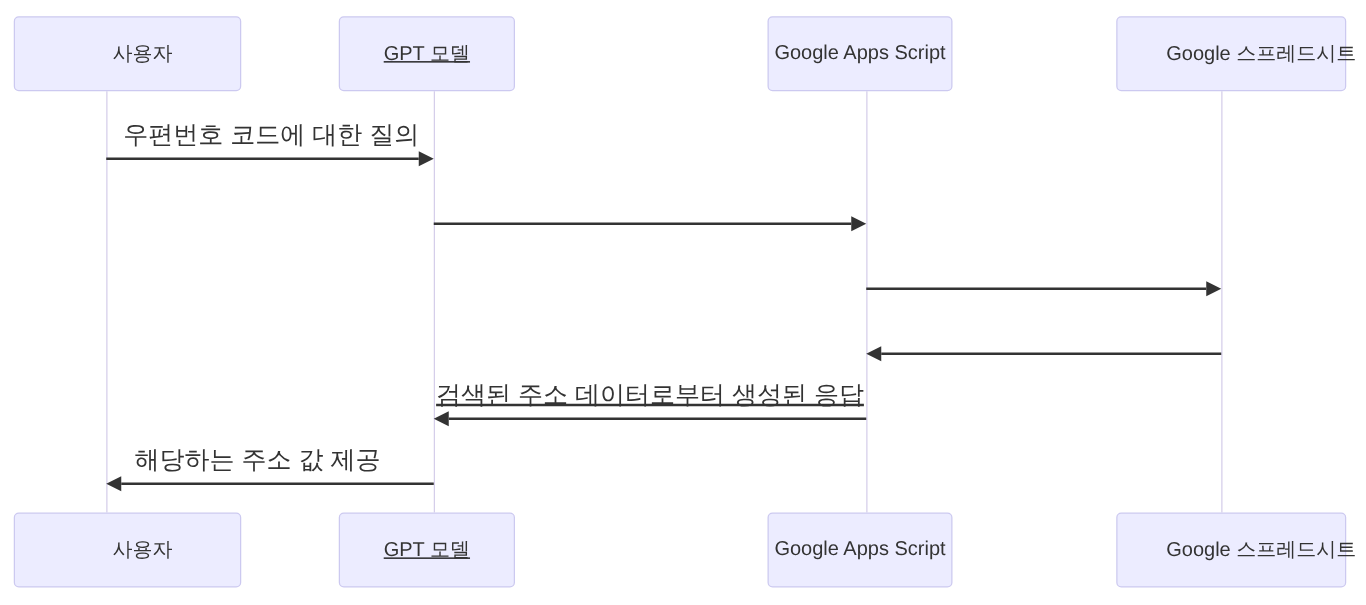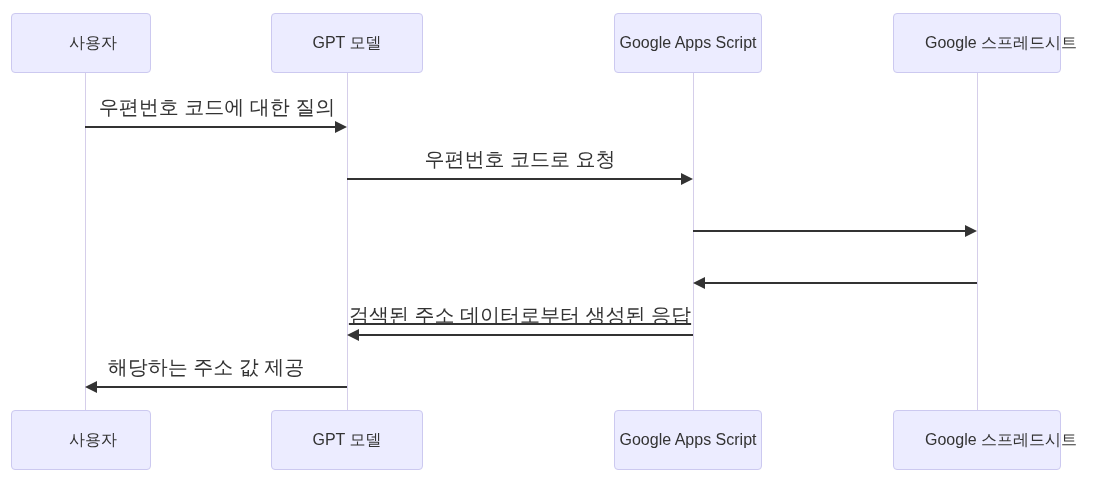--- a/index.html
+++ b/index.html
@@ -25,24 +25,24 @@
     display: flex;
     align-items: center;
     justify-content: center;
     box-sizing: border-box;
   }
   .actor span {
     font-size: 16px;
     color: var(--text, #333333);
     white-space: nowrap;
   }
-  .a1 { left: 11px;  width: 140px; padding-left: 24px; }
-  .a2 { left: 271px; width: 152px; }
+  .a1 { left: 11px;  width: 182px; padding-left: 24px; }
+  .a2 { left: 271px; width: 141px; text-decoration: underline; }
   .a3 { left: 614px; width: 148px; }
-  .a4 { left: 893px; width: 168px; padding-left: 48px; }
+  .a4 { left: 893px; width: 184px; padding-left: 48px; }
   .top    { top: 13px; }
   .bottom { top: 410px; }
   
   .lifeline {
     position: absolute;
     top: 73px;
     height: 337px;
     width: 1px;
     background: var(--lifeline, #D5CEEA);
   }
@@ -121,21 +121,20 @@
   </div>
   <div class="actor a4 bottom">
     <span>Google 스프레드시트</span>
   </div>
 
   <div class="msg-label lbl1">우편번호 코드에 대한 질의</div>
   <div class="msg-line ln1">
     <i class="head right"></i>
   </div>
 
-  <div class="msg-label lbl2">우편번호 코드로 요청</div>
   <div class="msg-line ln2">
     <i class="head right"></i>
   </div>
 
   <div class="msg-line ln3">
     <i class="head right"></i>
   </div>
 
   <div class="msg-line ln4">
     <i class="head left"></i>

